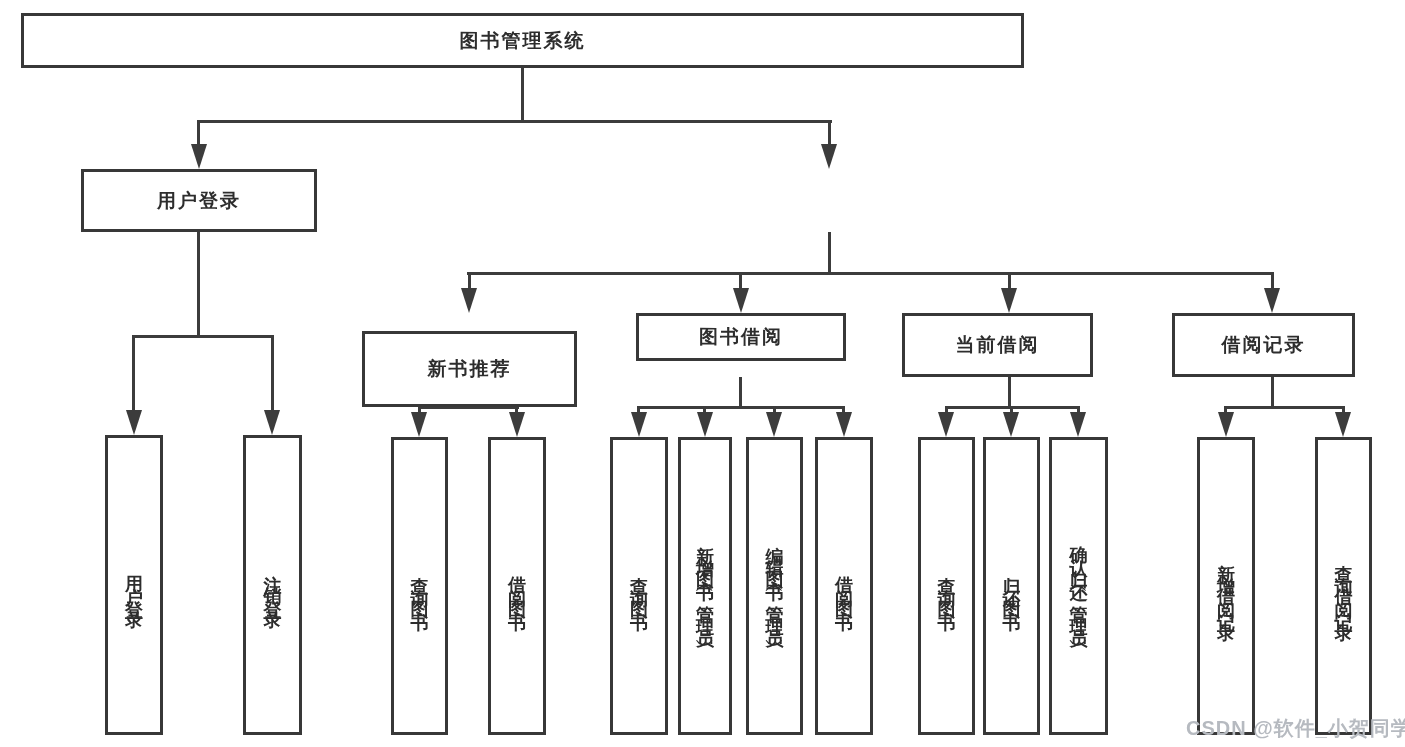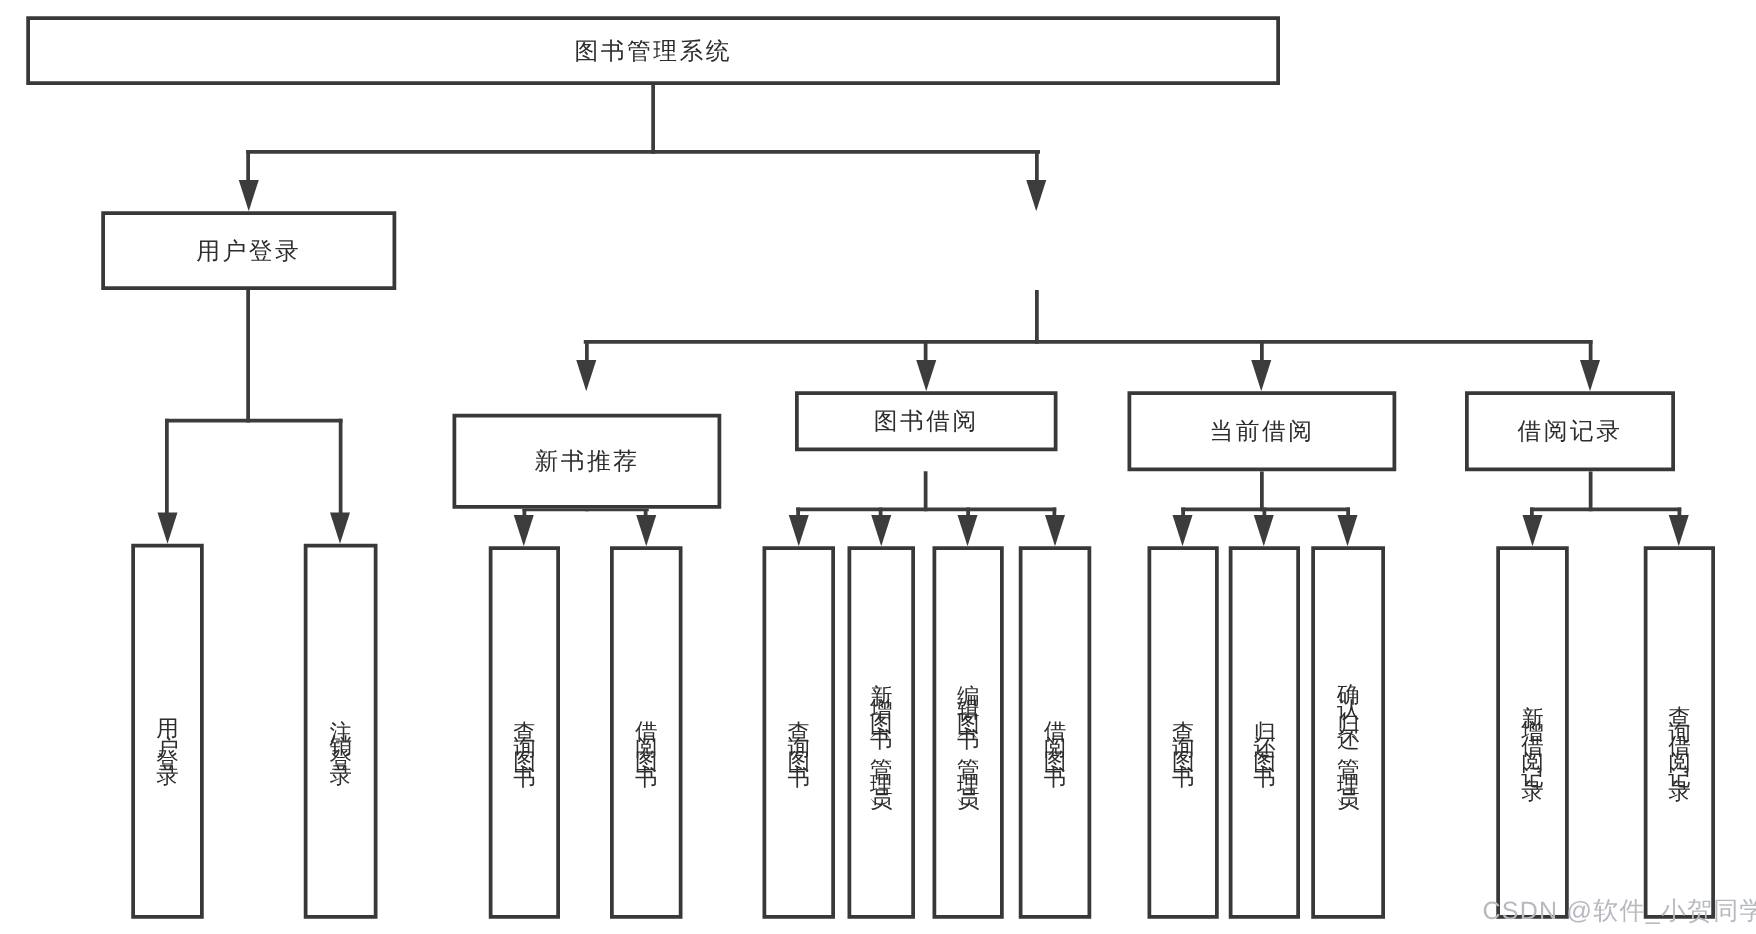--- a/index.html
+++ b/index.html
@@ -1,20 +1,20 @@
 <!DOCTYPE html>
 <html style="--line: #3c3c3c; --border: #383838; --text: #2d2d2d; --wm: #b6bac0; --bg: #ffffff;"><head>
 <meta charset="utf-8">
 <style>
   :root{
     --line:#3c3c3c; --border:#383838; --text:#2d2d2d; --wm:#b6bac0; --bg:#ffffff;
   }
   html,body{margin:0;padding:0;background:var(--bg);}
   body{font-family:"Liberation Sans", sans-serif;}
-  .canvas{position:relative;width:1405px;height:747px;background:var(--bg);overflow:hidden;}
+  .canvas{position:relative;width:1405px;height:747px;background:var(--bg);overflow:hidden;font-weight:bold;}
   .box{
     position:absolute;background:#fff;border:3px solid var(--border);
     box-sizing:border-box;display:flex;align-items:center;justify-content:center;z-index:2;
   }
   .htext{font-size:19px;letter-spacing:2px;color:var(--text);white-space:nowrap;}
   .vtext{
     writing-mode:vertical-rl;text-orientation:mixed;
     font-size:18px;letter-spacing:12px;line-height:1;color:var(--text);
   }
   .vline{position:absolute;width:3px;background:var(--line);z-index:1;}
@@ -66,24 +66,24 @@
   <div class="arrow" style="left:1001px;top:288px"></div>
   <div class="vline" style="left:1271px;top:272px;height:22px"></div>
   <div class="arrow" style="left:1264px;top:288px"></div>
 
   <div class="box" style="left:362px;top:331px;width:215px;height:76px">
     <span class="htext">新书推荐</span>
   </div>
   <div class="box" style="left:636px;top:313px;width:210px;height:48px">
     <span class="htext">图书借阅</span>
   </div>
-  <div class="box" style="left:902px;top:313px;width:215px;height:64px">
+  <div class="box" style="left:902px;top:313px;width:191px;height:64px">
     <span class="htext">当前借阅</span>
   </div>
-  <div class="box" style="left:1172px;top:313px;width:168px;height:64px">
+  <div class="box" style="left:1172px;top:313px;width:183px;height:64px">
     <span class="htext">借阅记录</span>
   </div>
 
   <div class="vline" style="left:468px;top:377px;height:32px"></div>
   <div class="hline" style="left:418px;top:406px;width:101px"></div>
   <div class="vline" style="left:418px;top:406px;height:12px"></div>
   <div class="arrow" style="left:411px;top:412px"></div>
   <div class="vline" style="left:515px;top:406px;height:12px"></div>
   <div class="arrow" style="left:509px;top:412px"></div>
 

